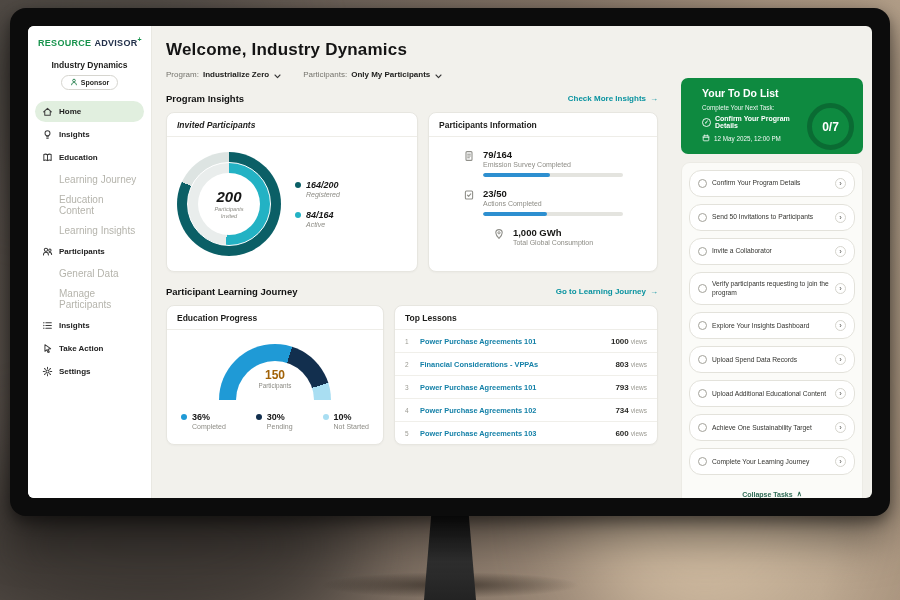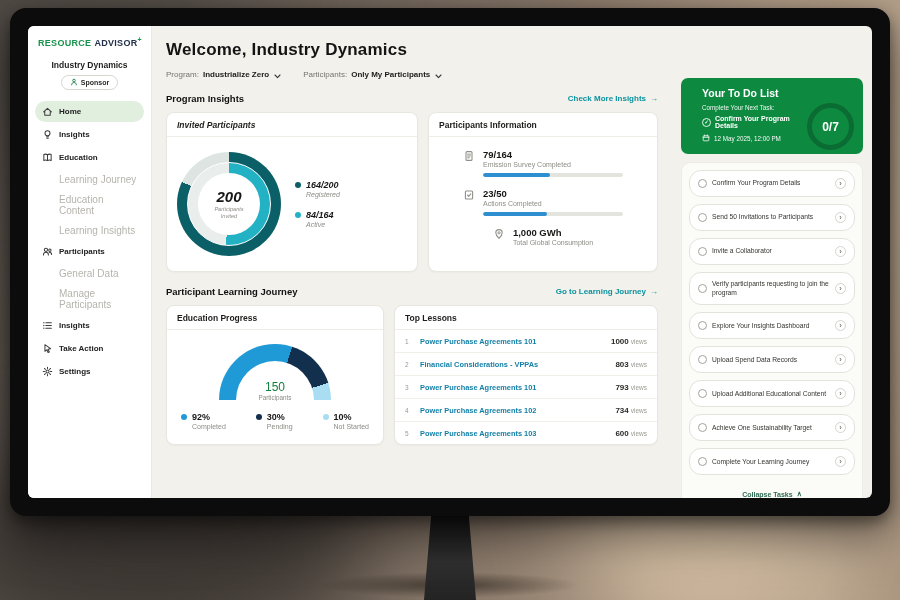--- a/index.html
+++ b/index.html
@@ -76,21 +76,21 @@
   .stat-lbl{font-size:7px;color:#8d8c85;margin-top:1px;}
   .stat-bar{width:140px;height:4px;border-radius:2px;background:#e4e4df;margin-top:5px;overflow:hidden;}
   .bar-fill{height:100%;border-radius:2px;background:#2d8fd0;width:0;}
 
   .card-edu{width:218px;}
   .edu-body{padding:10px 10px 9px;}
   .gauge{position:relative;width:112px;height:57px;margin:4px auto 2px;overflow:hidden;}
   .gauge-arc{position:absolute;left:0;top:0;width:112px;height:112px;border-radius:50%;}
   .gauge-hole{position:absolute;left:17px;top:17px;width:78px;height:78px;border-radius:50%;background:#fff;}
   .gauge-center{position:absolute;left:0;right:0;top:24px;text-align:center;}
-  .gauge-val{font-size:12px;font-weight:normal;color:#15803d;margin-top:12px;}
+  .gauge-val{font-size:12px;font-weight:bold;color:#a16207;}
   .gauge-lbl{font-size:6.3px;color:#8d8c85;}
   .gauge-legend{display:flex;justify-content:space-between;padding:9px 4px 0;}
 
   .card-lessons{flex:1;display:flex;flex-direction:column;}
   .lesson-row{display:flex;align-items:center;gap:7px;padding:6.5px 10px;border-bottom:1px solid #f0efea;}
   .lesson-row:last-child{border-bottom:none;}
   .l-rank{font-size:6.5px;color:#9b9a92;width:8px;flex-shrink:0;}
   .l-title{flex:1;font-size:7.4px;font-weight:bold;color:#1581a8;cursor:pointer;}
   .l-views{font-size:8px;font-weight:bold;color:#2a2a27;white-space:nowrap;}
   .l-vlbl{font-size:6.5px;color:#9b9a92;font-weight:normal;margin-left:2px;}
@@ -354,21 +354,21 @@
                 <div class="gauge-hole"></div>
                 <div class="gauge-center">
                   <div class="gauge-val">150</div>
                   <div class="gauge-lbl">Participants</div>
                 </div>
               </div>
               <div class="gauge-legend">
                 <div class="legend-item">
                   <div class="leg-top">
                     <span class="dot" style="background: rgb(31, 154, 214);"></span>
-                    <span class="leg-val">92%</span>
+                    <span class="leg-val">36%</span>
                   </div>
                   <div class="leg-lbl">Completed</div>
                 </div>
                 <div class="legend-item">
                   <div class="leg-top">
                     <span class="dot" style="background: rgb(18, 47, 78);"></span>
                     <span class="leg-val">30%</span>
                   </div>
                   <div class="leg-lbl">Pending</div>
                 </div>

